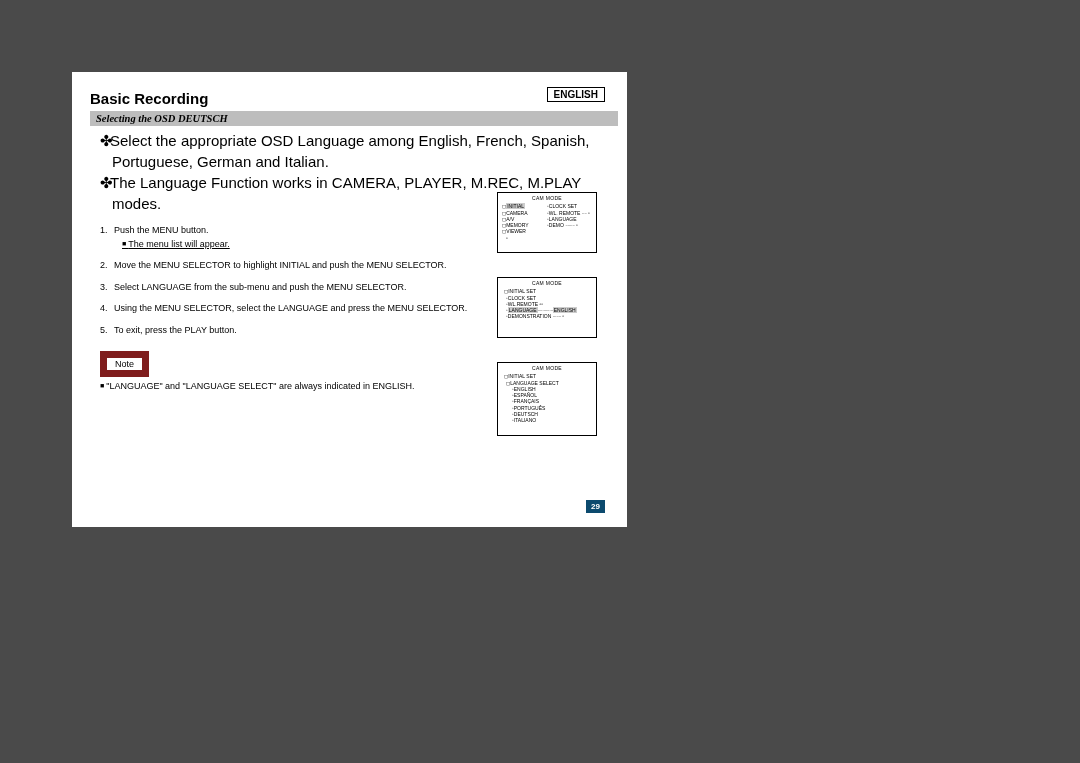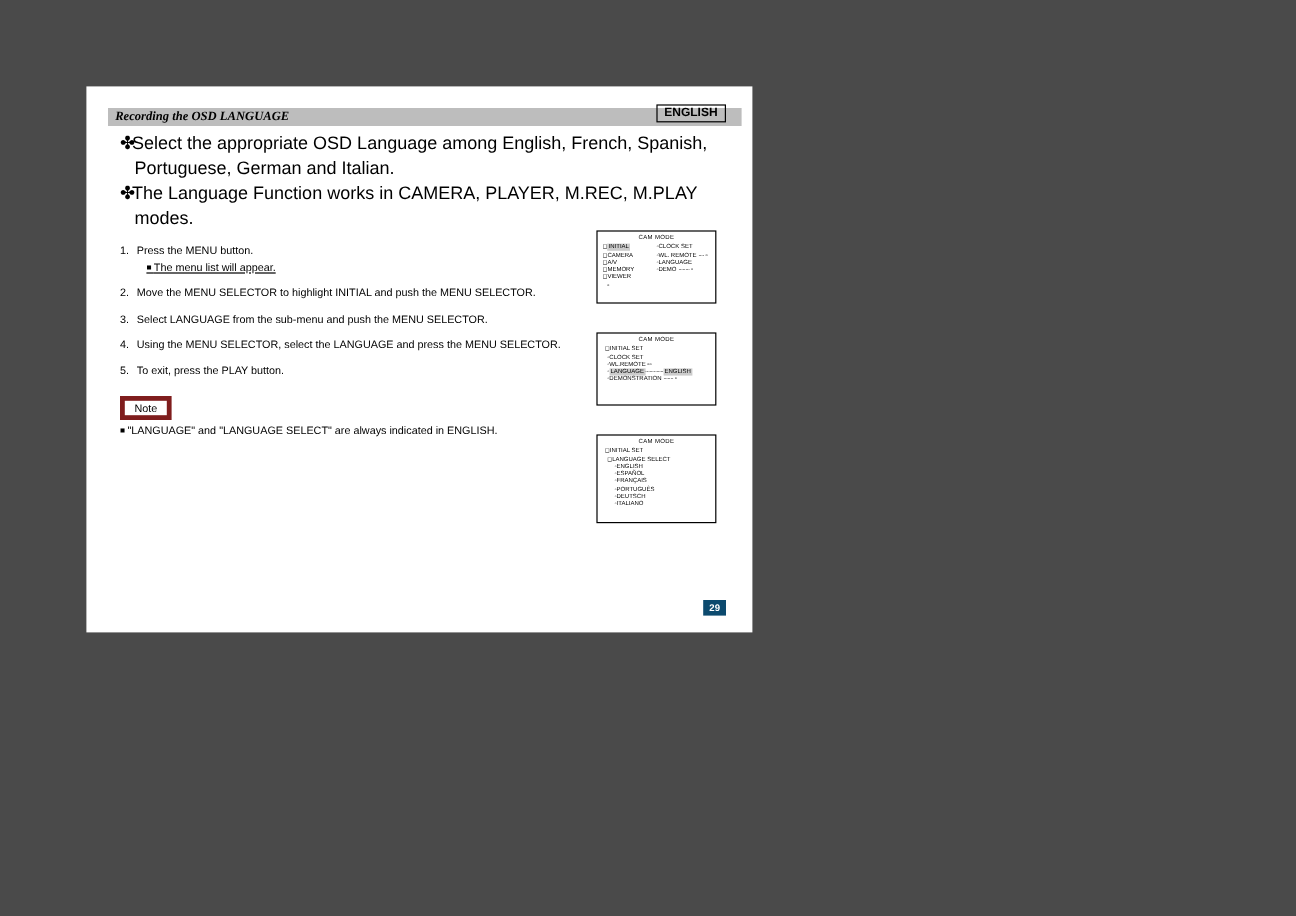--- a/index.html
+++ b/index.html
@@ -54,21 +54,21 @@
   font-size: 9px;
   margin-left: 10px;
   line-height: 1.5;
   width: 395px;
 }
 .step { margin-bottom: 8px; }
 .step .num { display: inline-block; width: 14px; }
 .substep { margin-left: 22px; text-decoration: underline; }
 .substep::before { content: "■ "; font-size: 7px; vertical-align: 1px; }
 .note-label {
-  border: 4px solid #7f1d1d;
+  border: 7px solid #7f1d1d;
   display: inline-block;
   padding: 1px 8px;
   font-size: 9px;
   margin: 6px 0 4px 10px;
 }
 .note-text {
   font-size: 9px;
   margin-left: 10px;
 }
 .note-text::before { content: "■ "; font-size: 7px; vertical-align: 1px; }
@@ -112,31 +112,32 @@
   padding: 2px 5px;
 }
 </style>
 </head>
 <body>
 
 <div class="page">
 
   <div class="lang-badge">ENGLISH</div>
 
-
-  <div class="subtitle-bar">Recording the OSD LANGUAGE</div>
+  <h2 class="title">Basic Recording</h2>
+
+  <div class="subtitle-bar">Selecting the OSD DEUTSCH</div>
 
   <div class="intro">
     <div><span class="bullet">✤</span><span>Select the appropriate OSD Language among English, French, Spanish, Portuguese, German and Italian.</span></div>
     <div><span class="bullet">✤</span><span>The Language Function works in CAMERA, PLAYER, M.REC, M.PLAY modes.</span></div>
   </div>
 
   <div class="steps">
     <div class="step">
-      <span class="num">1.</span><span>Press the MENU button.</span>
+      <span class="num">1.</span><span>Push the MENU button.</span>
       <div class="substep">The menu list will appear.</div>
     </div>
     <div class="step">
       <span class="num">2.</span><span>Move the MENU SELECTOR to highlight INITIAL and push the MENU SELECTOR.</span>
     </div>
     <div class="step">
       <span class="num">3.</span><span>Select LANGUAGE from the sub-menu and push the MENU SELECTOR.</span>
     </div>
     <div class="step">
       <span class="num">4.</span><span>Using the MENU SELECTOR, select the LANGUAGE and press the MENU SELECTOR.</span>

